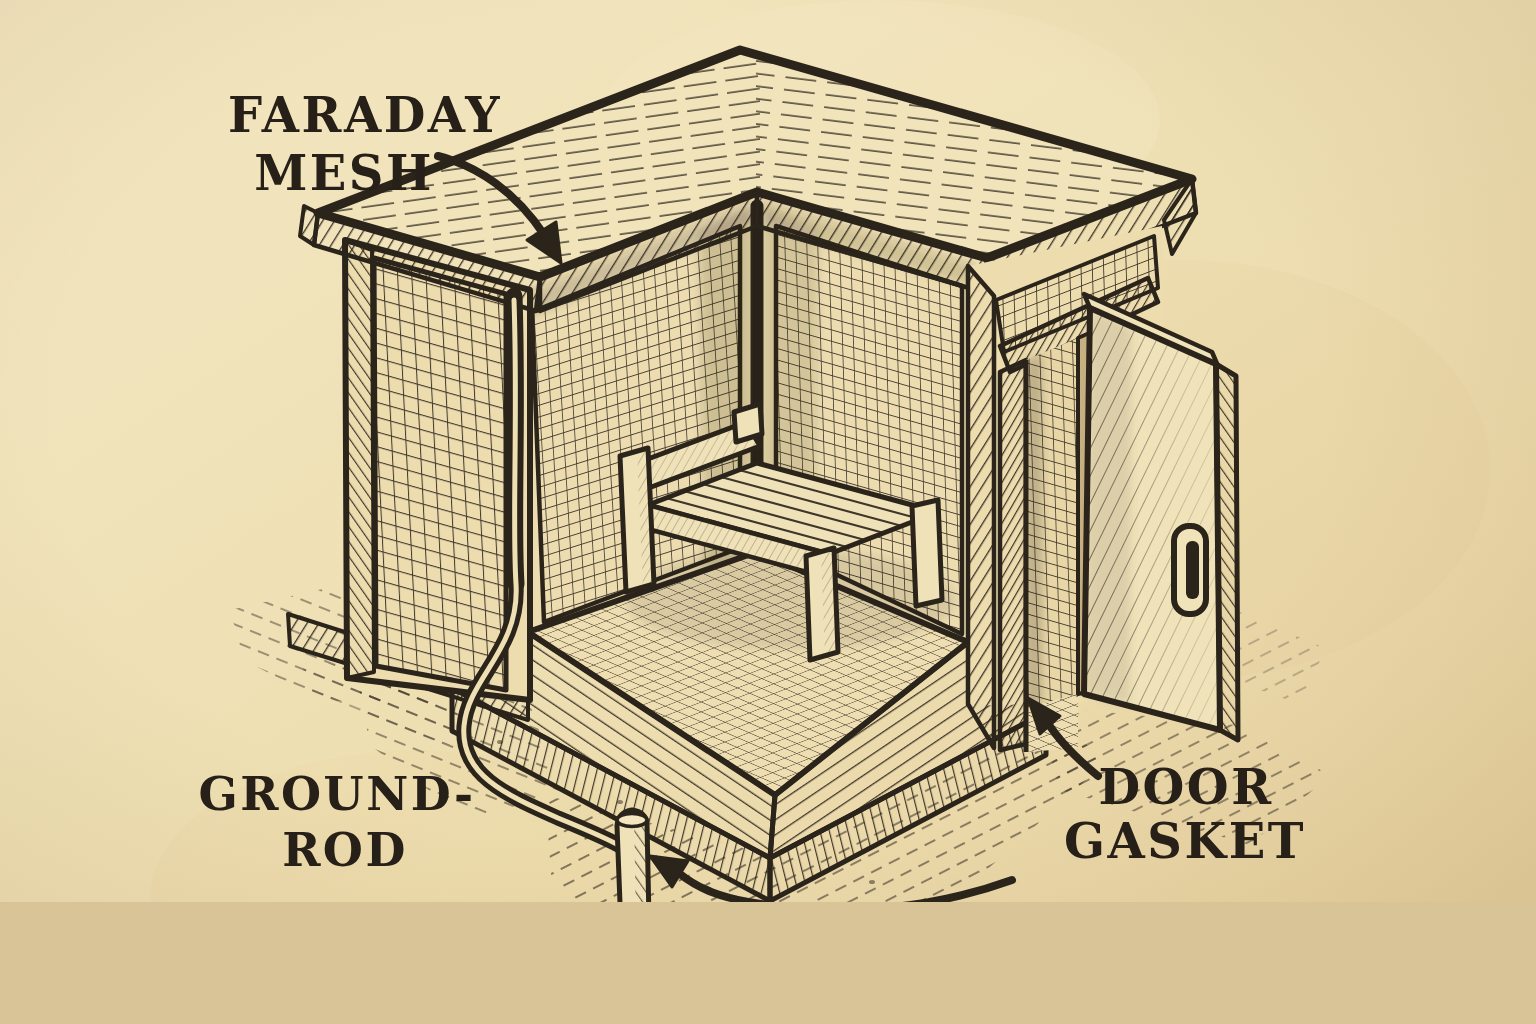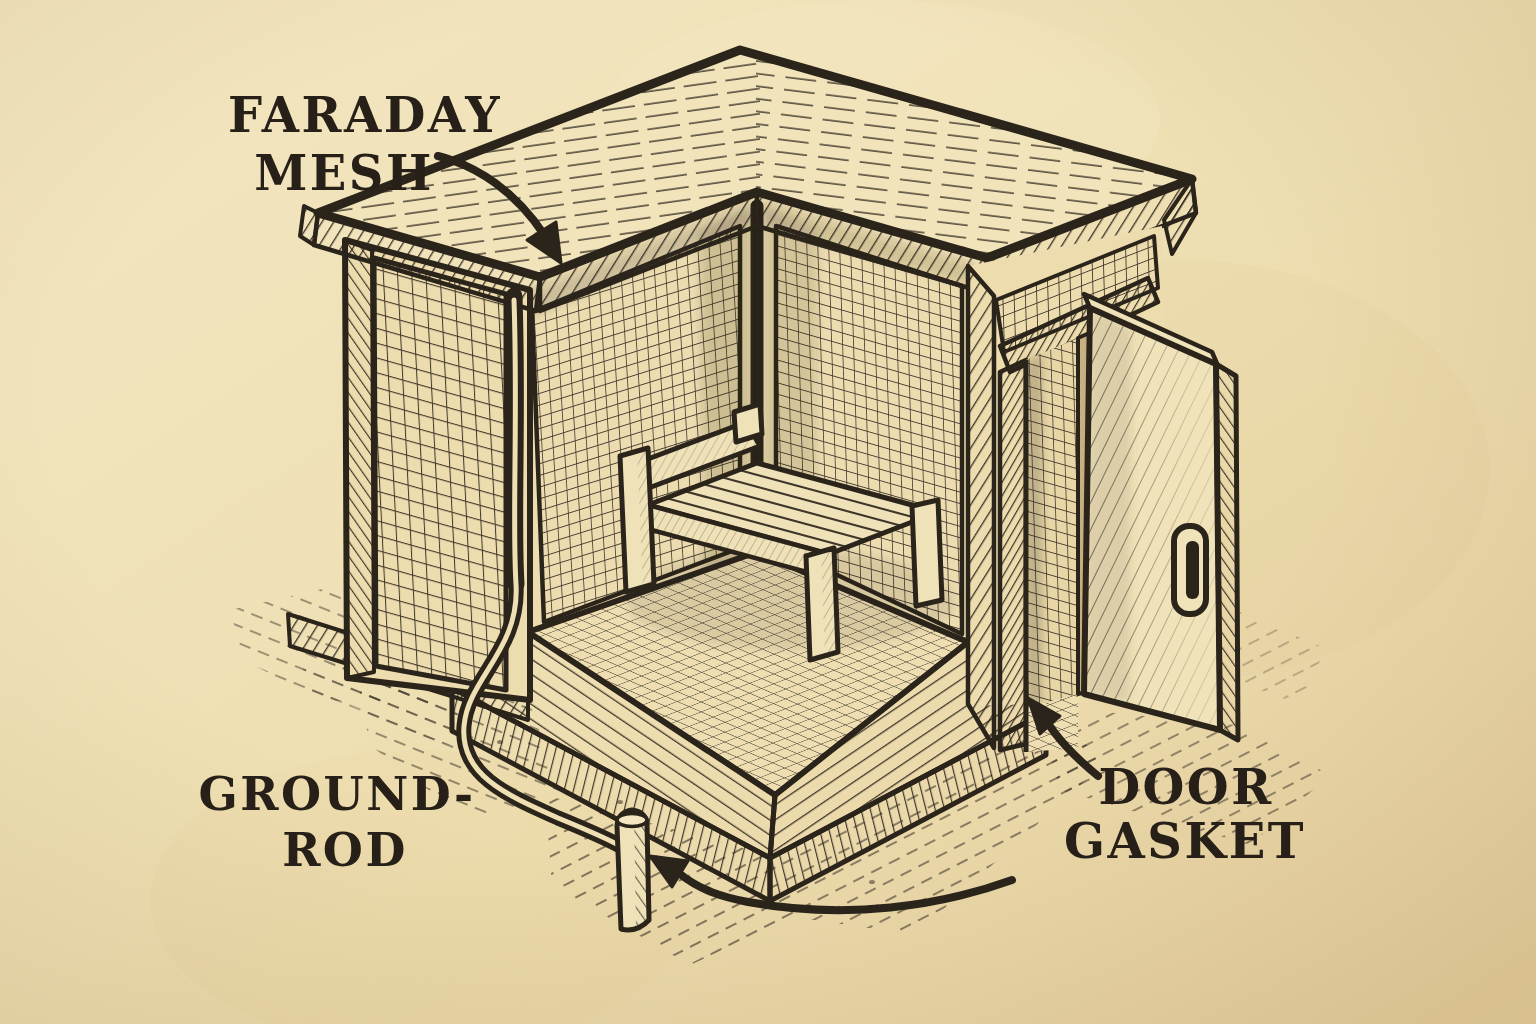--- a/index.html
+++ b/index.html
@@ -1,16 +1,16 @@
 <!DOCTYPE html>
 <html><head>
 <meta charset="utf-8">
 <style>
   html,body{margin:0;padding:0;background:#d8c496;}
-  .stage{width:1536px;height:1024px;position:relative;overflow:hidden;
+  .stage{width:1536px;height:902px;position:relative;overflow:hidden;
          font-family:"DejaVu Serif","Liberation Serif",serif;text-align:right;}
   svg{display:block}
   text.label{font-family:"DejaVu Serif","Liberation Serif",serif;
              font-weight:bold;fill:#272018;letter-spacing:2.5px;}
 </style>
 </head>
 <body>
 
 <div class="stage">
 <svg width="1536" height="1024" viewBox="0 0 1536 1024">

